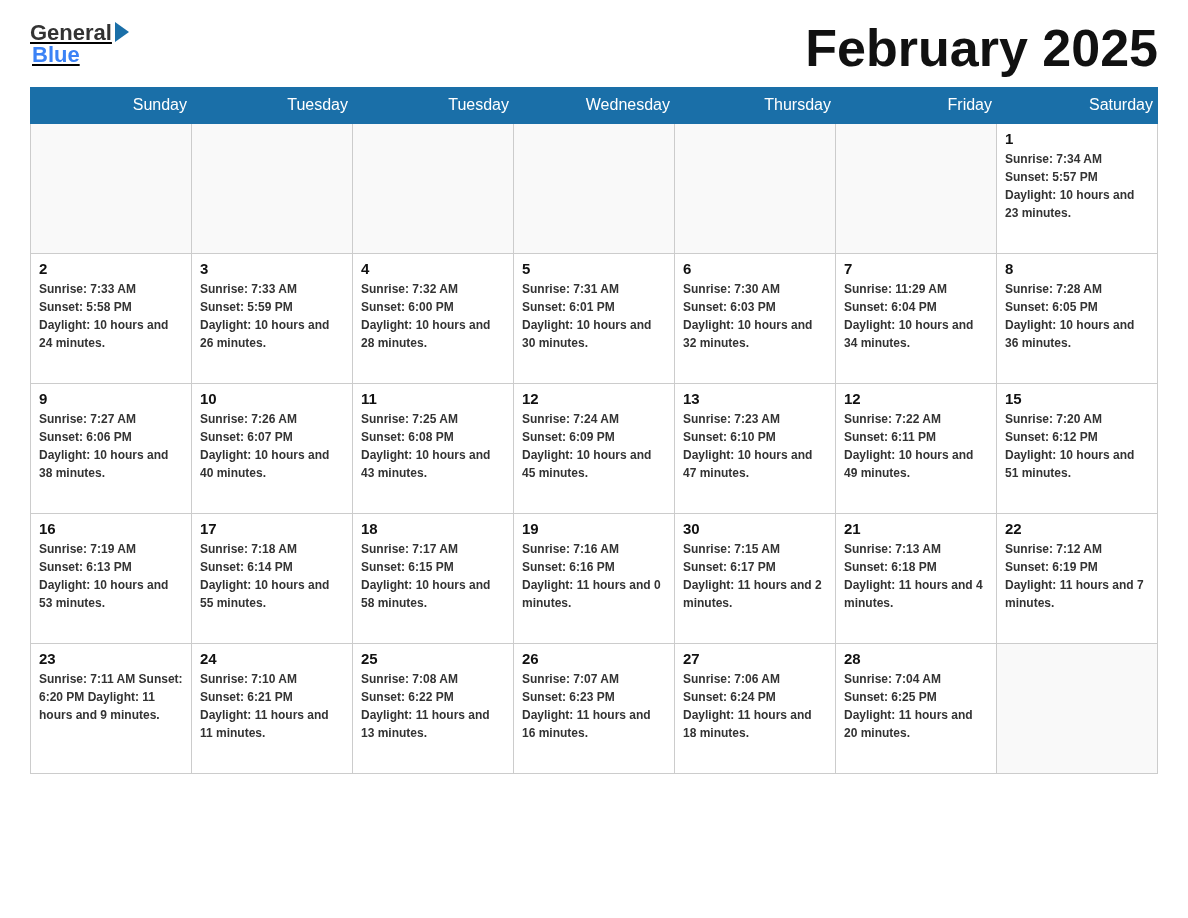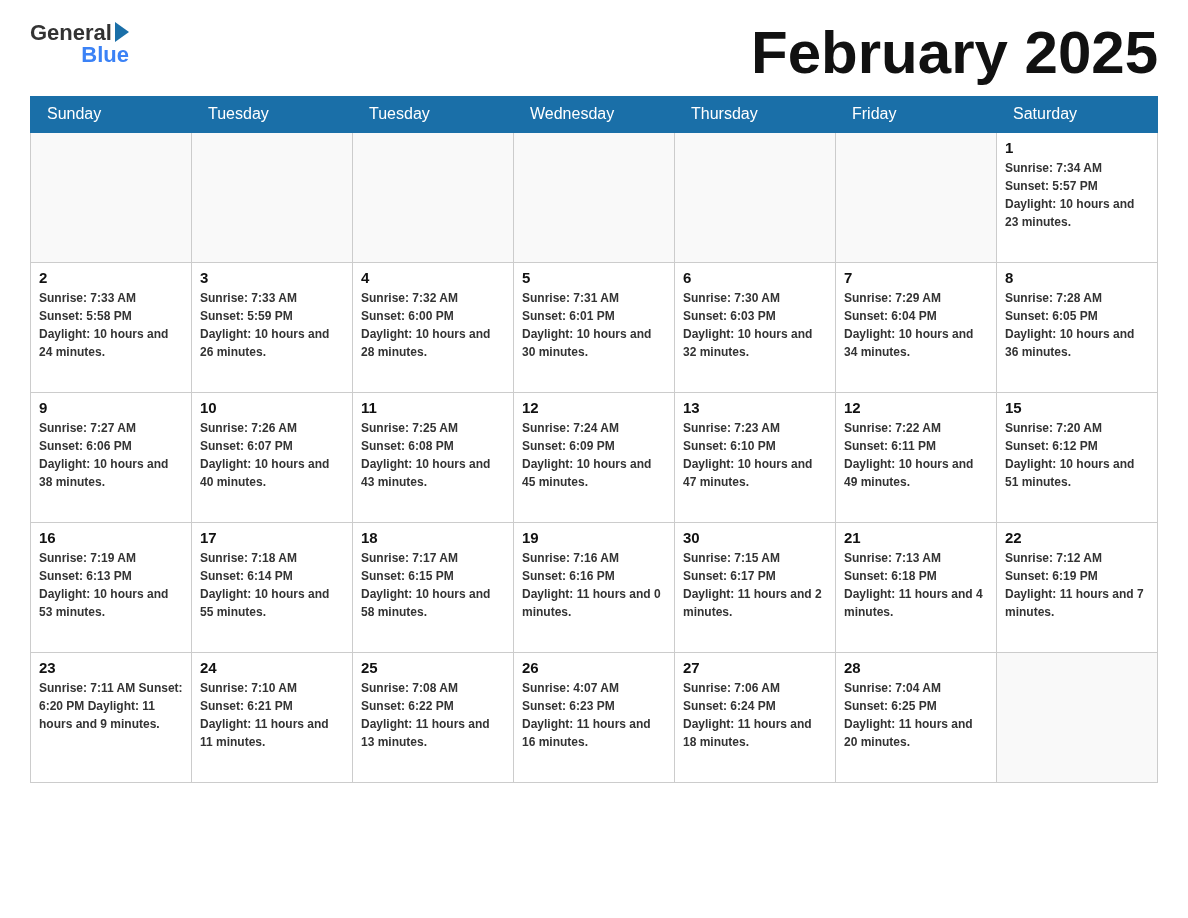--- a/index.html
+++ b/index.html
@@ -12,21 +12,22 @@
     }
     .header {
       display: flex;
       justify-content: space-between;
       align-items: flex-start;
       margin-bottom: 10px;
     }
     .logo {
       display: flex;
       flex-direction: column;
-      align-items: flex-end;
+      align-items: flex-start;
+      text-decoration: underline;
     }
     .logo-top {
       display: flex;
       align-items: center;
       font-size: 22px;
       font-weight: bold;
       color: #333;
     }
     .logo-general { color: #333; }
     .logo-arrow {
@@ -42,40 +43,40 @@
       color: #3b82f6;
       font-size: 22px;
       font-weight: bold;
       margin-top: -4px;
       margin-left: 2px;
     }
     .title-section {
       text-align: right;
     }
     .month-title {
-      font-size: 60px;
+      font-size: 52px;
       font-weight: bold;
       color: #111;
       line-height: 1.1;
     }
     .location {
       font-size: 20px;
       color: #333;
       margin-top: 4px;
     }
     .calendar {
       width: 100%;
       border-collapse: collapse;
       margin-top: 10px;
     }
     .calendar th {
       background-color: #1a6fa8;
       color: #fff;
-      text-align: left;
-      padding: 8px 16px;
+      text-align: right;
+      padding: 8px 4px;
       font-size: 16px;
       font-weight: normal;
       border: 1px solid #1a6fa8;
     }
     .calendar td {
       border: 1px solid #ccc;
       vertical-align: top;
       padding: 6px 8px;
       width: 14.28%;
       min-height: 110px;
@@ -173,21 +174,21 @@
 Daylight: 10 hours and 30 minutes.</div>
         </td>
         <td>
           <span class="day-number">6</span>
           <div class="day-info">Sunrise: 7:30 AM
 Sunset: 6:03 PM
 Daylight: 10 hours and 32 minutes.</div>
         </td>
         <td>
           <span class="day-number">7</span>
-          <div class="day-info">Sunrise: 7:29 AM
+          <div class="day-info">Sunrise: 11:29 AM
 Sunset: 6:04 PM
 Daylight: 10 hours and 34 minutes.</div>
         </td>
         <td>
           <span class="day-number">8</span>
           <div class="day-info">Sunrise: 7:28 AM
 Sunset: 6:05 PM
 Daylight: 10 hours and 36 minutes.</div>
         </td>
       </tr>
@@ -293,21 +294,21 @@
 Daylight: 11 hours and 11 minutes.</div>
         </td>
         <td>
           <span class="day-number">25</span>
           <div class="day-info">Sunrise: 7:08 AM
 Sunset: 6:22 PM
 Daylight: 11 hours and 13 minutes.</div>
         </td>
         <td>
           <span class="day-number">26</span>
-          <div class="day-info">Sunrise: 4:07 AM
+          <div class="day-info">Sunrise: 7:07 AM
 Sunset: 6:23 PM
 Daylight: 11 hours and 16 minutes.</div>
         </td>
         <td>
           <span class="day-number">27</span>
           <div class="day-info">Sunrise: 7:06 AM
 Sunset: 6:24 PM
 Daylight: 11 hours and 18 minutes.</div>
         </td>
         <td>

